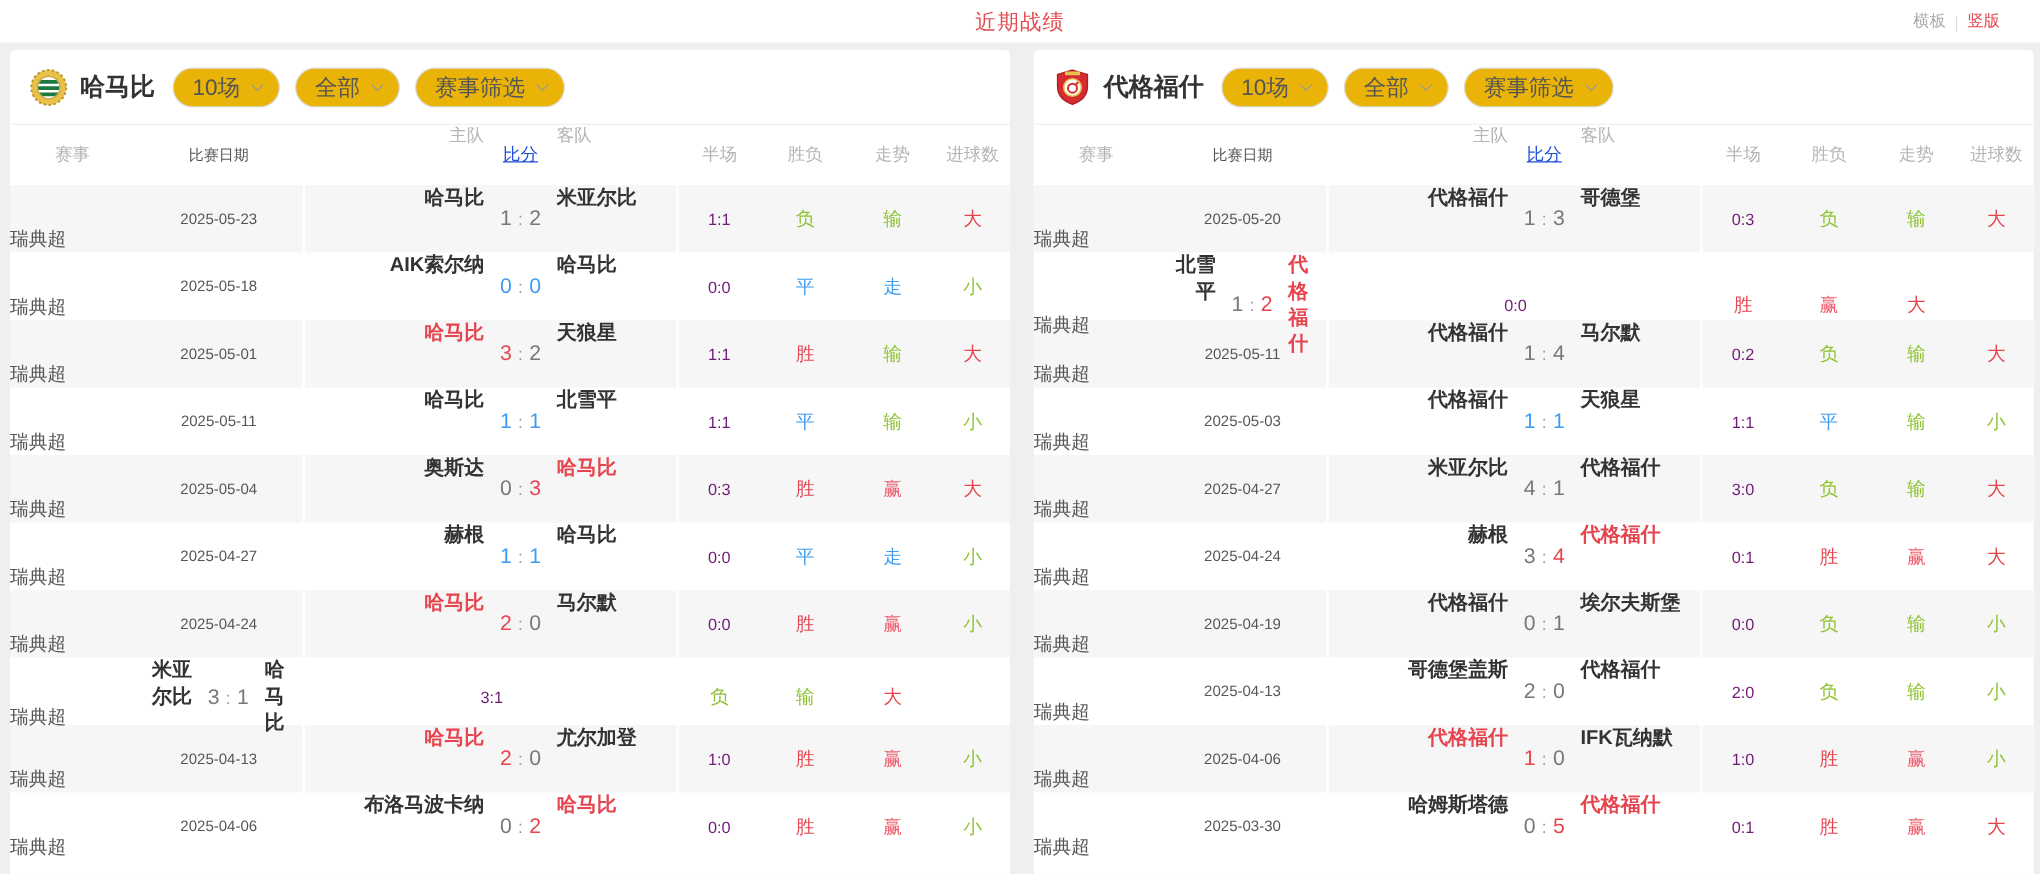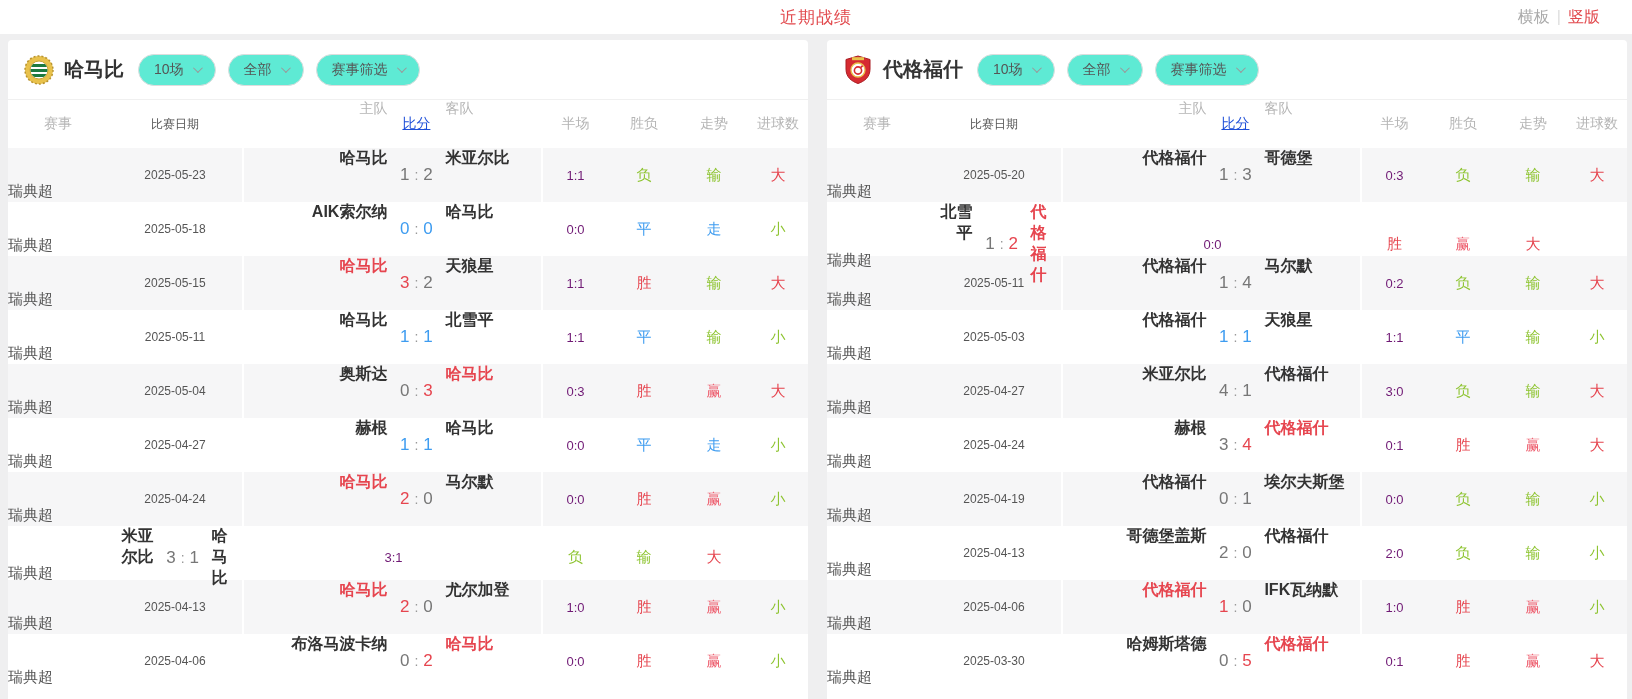--- a/index.html
+++ b/index.html
@@ -11,41 +11,41 @@
   }
   
   .topbar { position:relative; height:34px; background:#fff; }
   .page-title {
     position:absolute; left:0; right:0; top:0; height:34px;
     display:flex; align-items:center; justify-content:center;
     font-size:17px; color:#e24a4e; letter-spacing:1px;
   }
   .layout-links {
     position:absolute; right:32px; top:0; height:34px;
-    display:flex; align-items:center; gap:7px; font-size:16px;
+    display:flex; align-items:center; gap:7px; font-size:13px;
   }
   .lnk-gray { color:#aaa; cursor:pointer; }
   .lnk-sep  { color:#ddd; }
   .lnk-red  { color:#e24a4e; cursor:pointer; }
 
   
   .panels { display:flex; gap:19px; padding:6px 0 0 8px; }
   .card { width:800px; height:700px; background:#fff; border-radius:4px; overflow:hidden; }
 
   .card-head {
     height:60px; display:flex; align-items:center;
     padding:0 16px; border-bottom:1px solid #f0f0f0;
   }
   .crest { width:30px; height:30px; flex:0 0 30px; margin-right:10px; }
   .team-name { font-size:20px; font-weight:bold; color:#333; margin-right:14px; }
   .pill {
     display:flex; align-items:center; gap:9px;
     border:1px solid #ddd; border-radius:17px;
     height:32px; padding:0 15px; margin-right:12px;
-    font-size:14px; color:#555; cursor:pointer; background:#5eead4;
+    font-size:18px; color:#555; cursor:pointer; background:#eab308;
   }
   .chev {
     width:7px; height:7px;
     border-right:1.5px solid #999; border-bottom:1.5px solid #999;
     transform:rotate(45deg) translateY(-2px);
   }
 
   
   .grid {
     display:grid;
@@ -178,21 +178,21 @@
             <span class="m-away team c-dark">哈马比</span>
           </span>
           <span class="cell-half">0:0</span>
           <span class="cell-res c-blue">平</span>
           <span class="cell-res c-blue">走</span>
           <span class="cell-res c-green">小</span>
         </div>
 
         <div class="grid row">
           <span class="cell-league">瑞典超</span>
-          <span class="cell-date">2025-05-15</span>
+          <span class="cell-date">2025-05-01</span>
           <span class="cell-match">
             <span class="m-home team c-red">哈马比</span>
             <span class="score-box">
               <i class="digit c-red">3</i>
               <i class="colon">:</i>
               <i class="digit c-gray">2</i>
             </span>
             <span class="m-away team c-dark">天狼星</span>
           </span>
           <span class="cell-half">1:1</span>

